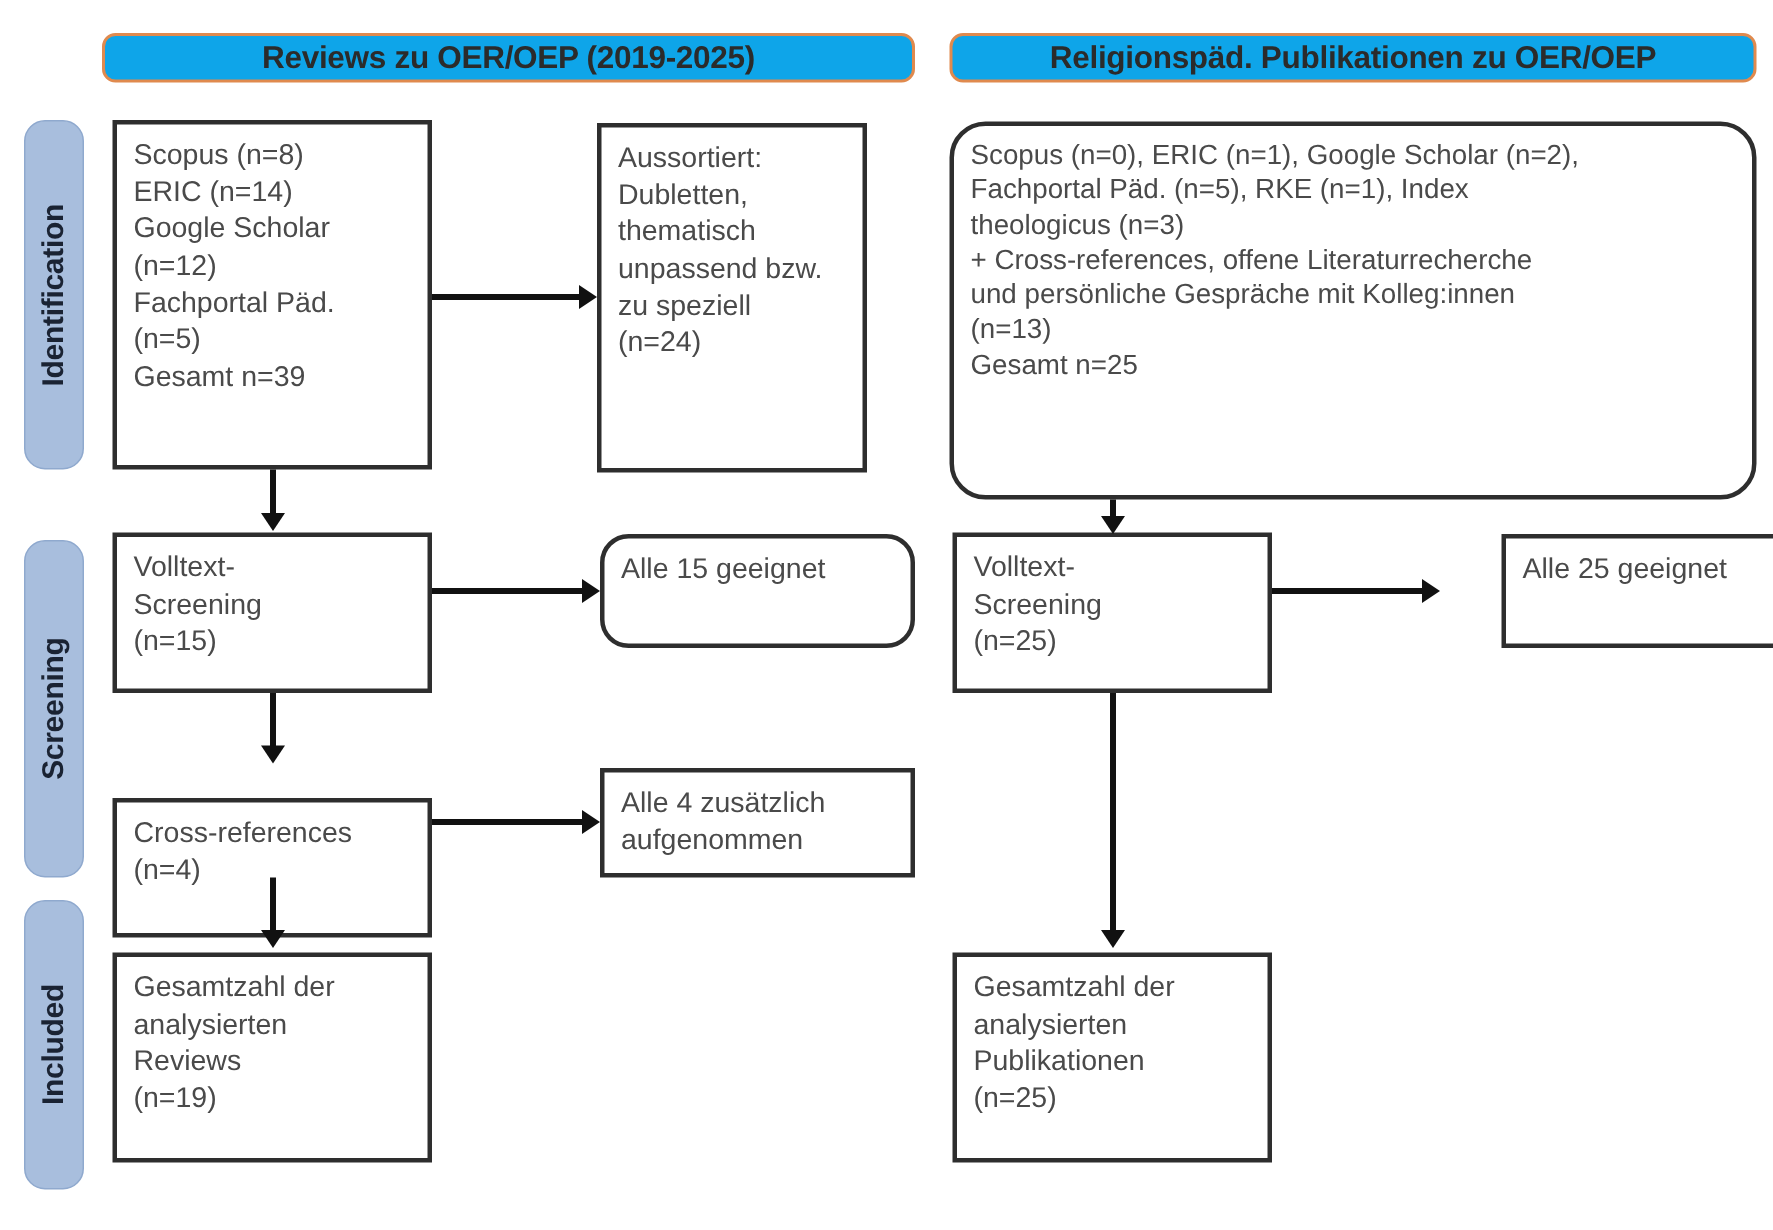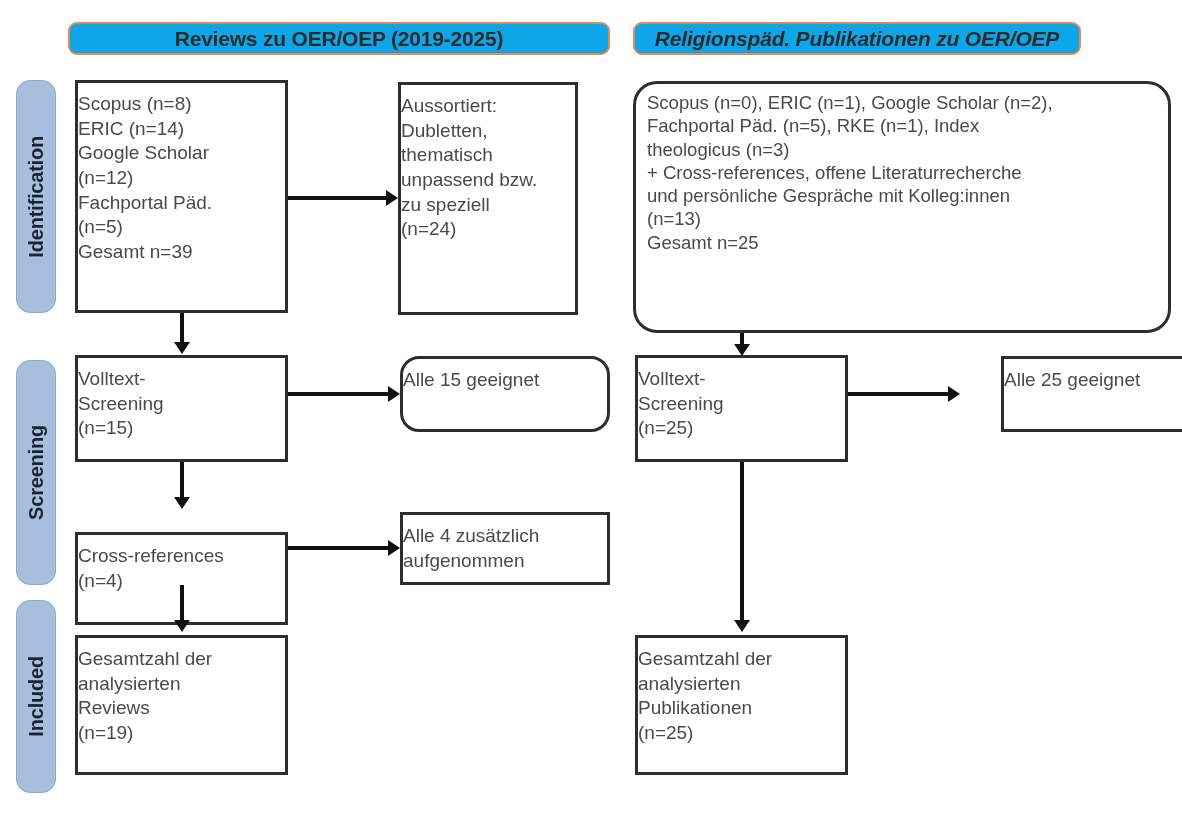--- a/index.html
+++ b/index.html
@@ -57,21 +57,21 @@
 
   
   .box {
     position: absolute;
     box-sizing: border-box;
     background: #ffffff;
     border: 3px solid #2e2e2e;
     color: #4a4a4a;
     font-size: 19px;
     line-height: 1.30;
-    padding: 9px 10px 6px 0;
+    padding: 9px 10px 6px 11px;
     overflow: hidden;
     white-space: pre-line;
   }
   .box.wide {
     font-size: 18.5px;
     line-height: 1.26;
     padding: 7px 8px 6px 11px;
     border-radius: 24px;
   }
 
@@ -100,21 +100,21 @@
 </style>
 </head>
 <body>
 
 <div id="page">
 
   <div class="col-header" style="left:68px; top:22px; width:542px; height:33px;">
     <span>Reviews zu OER/OEP (2019-2025)</span>
   </div>
 
-  <div class="col-header" style="left:633px; top:22px; width:448px; height:33px;font-style:italic;">
+  <div class="col-header" style="left:633px; top:22px; width:538px; height:33px;">
     <span>Religionspäd. Publikationen zu OER/OEP</span>
   </div>
 
   <div class="stage-label" style="left:16px; top:80px; width:40px; height:233px;">
     <span>Identification</span>
   </div>
 
   <div class="stage-label" style="left:16px; top:360px; width:40px; height:225px;">
     <span>Screening</span>
   </div>

